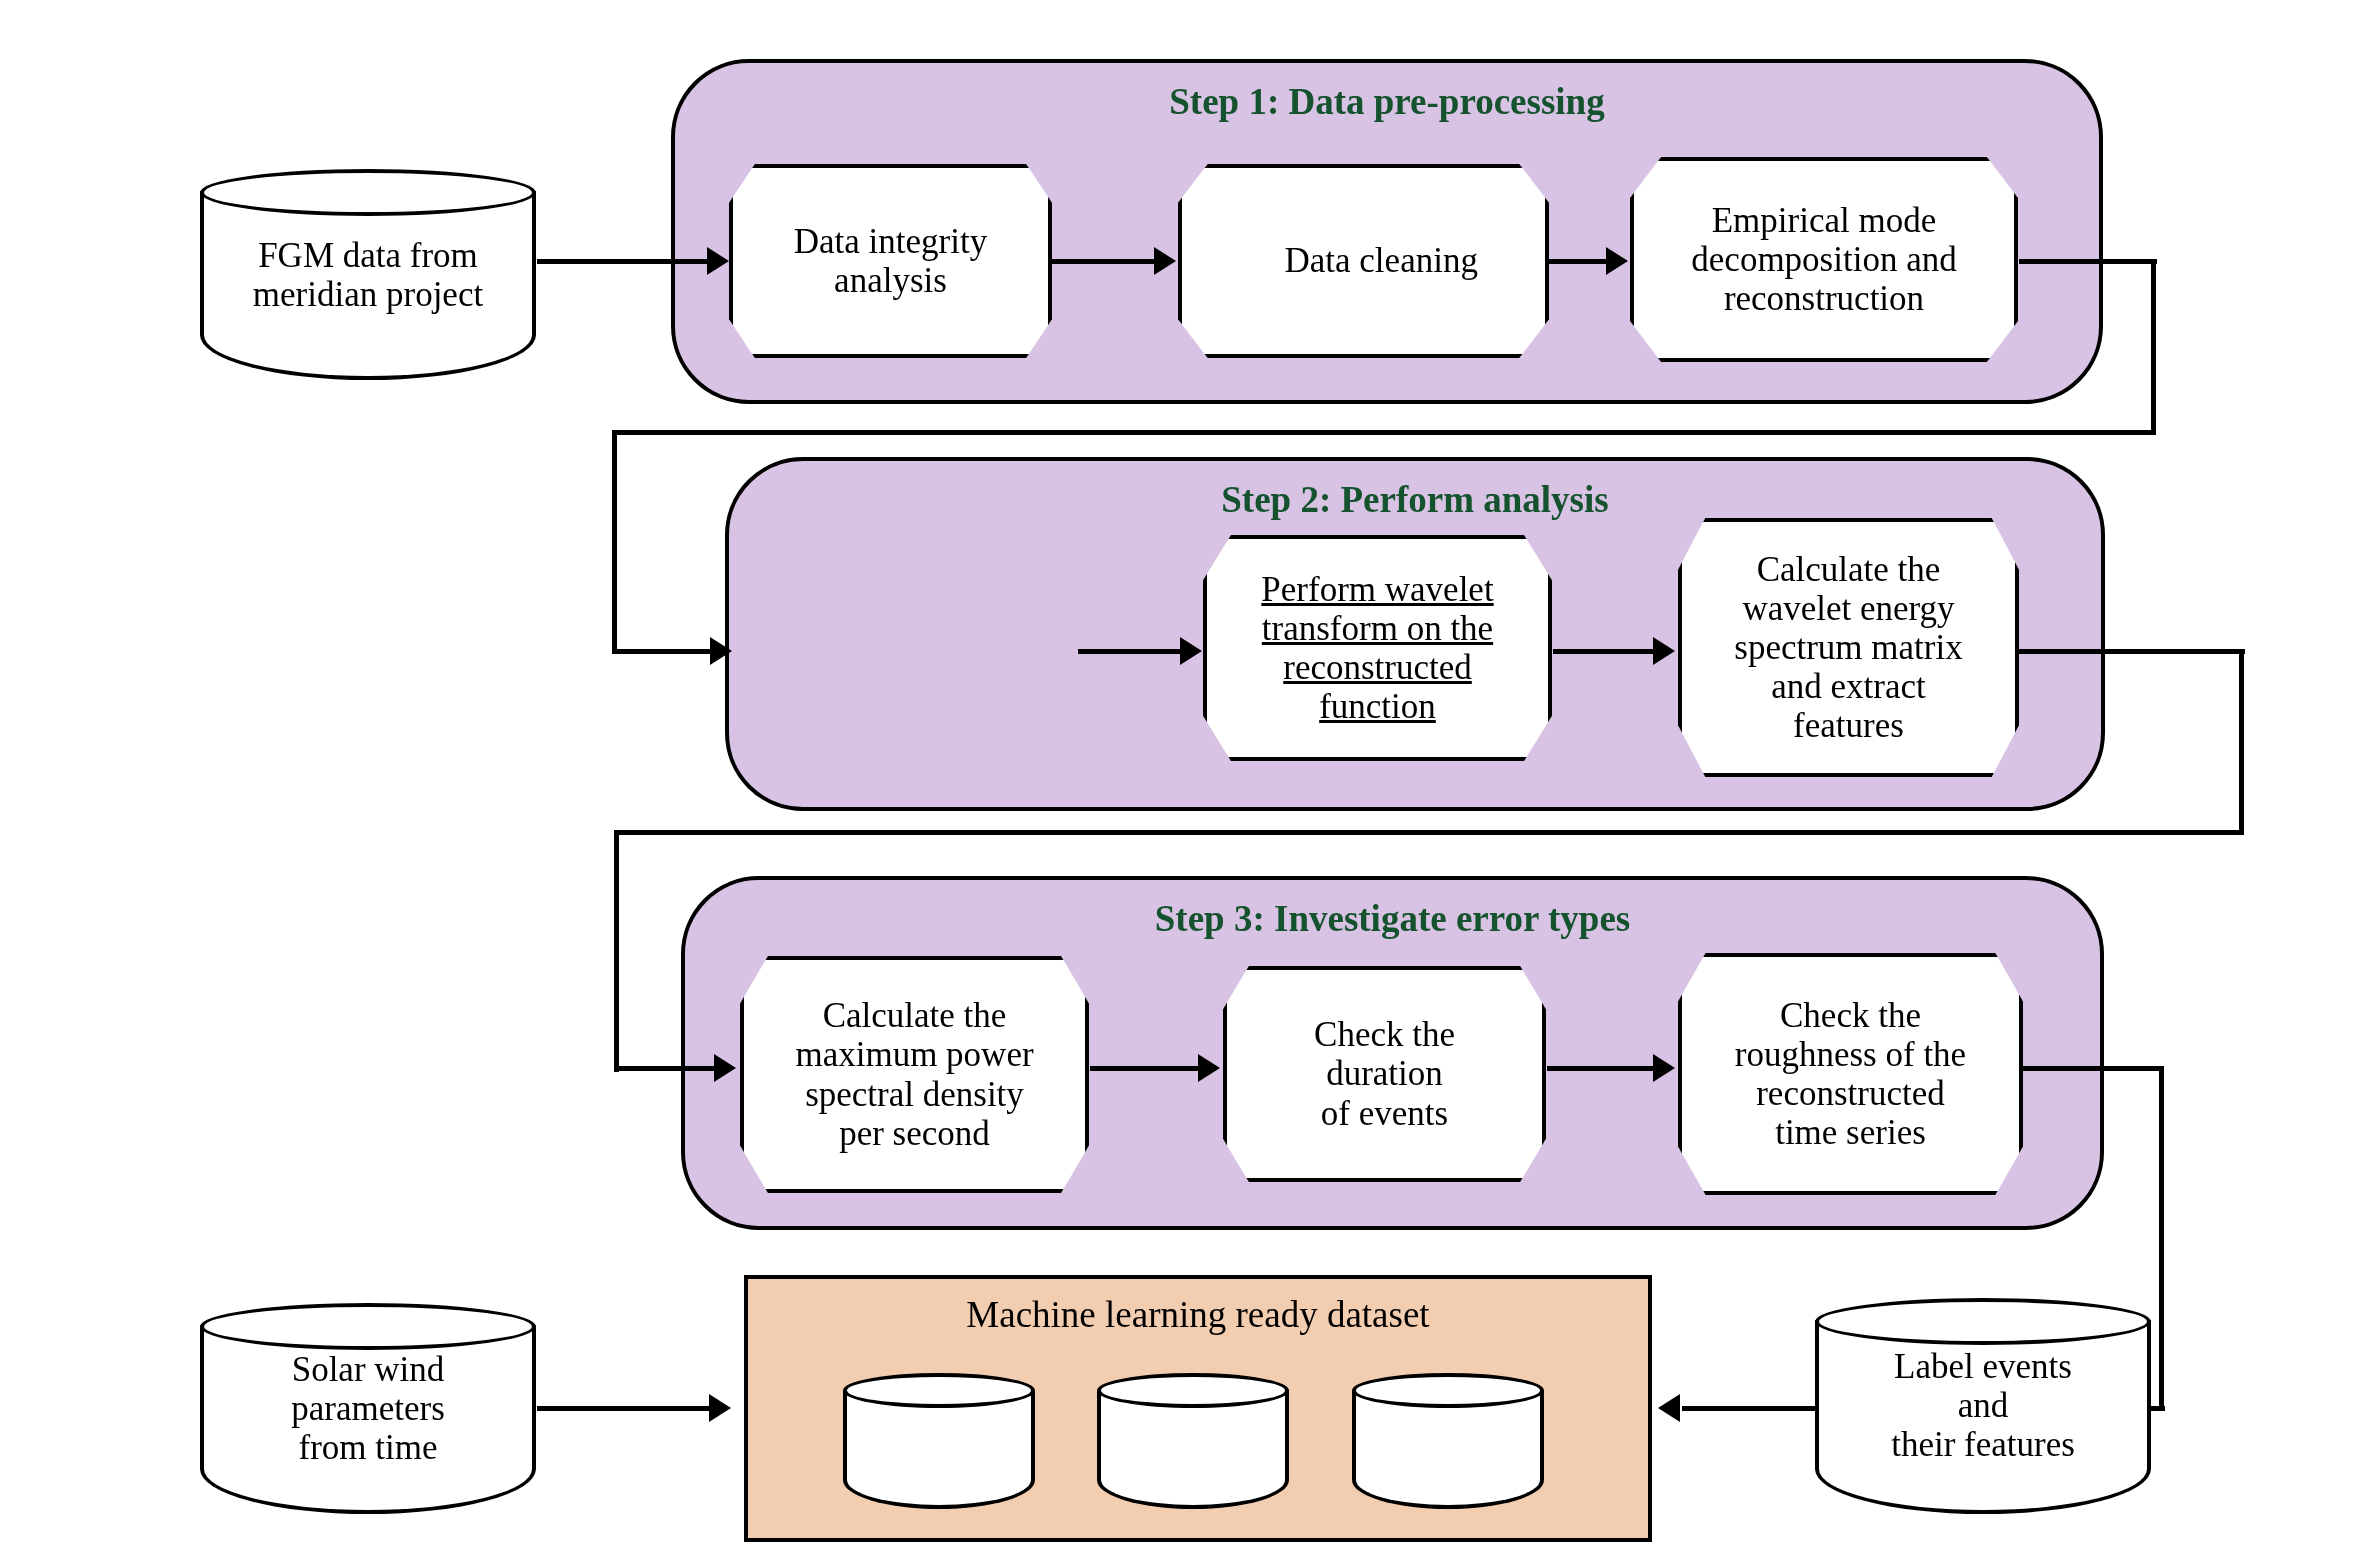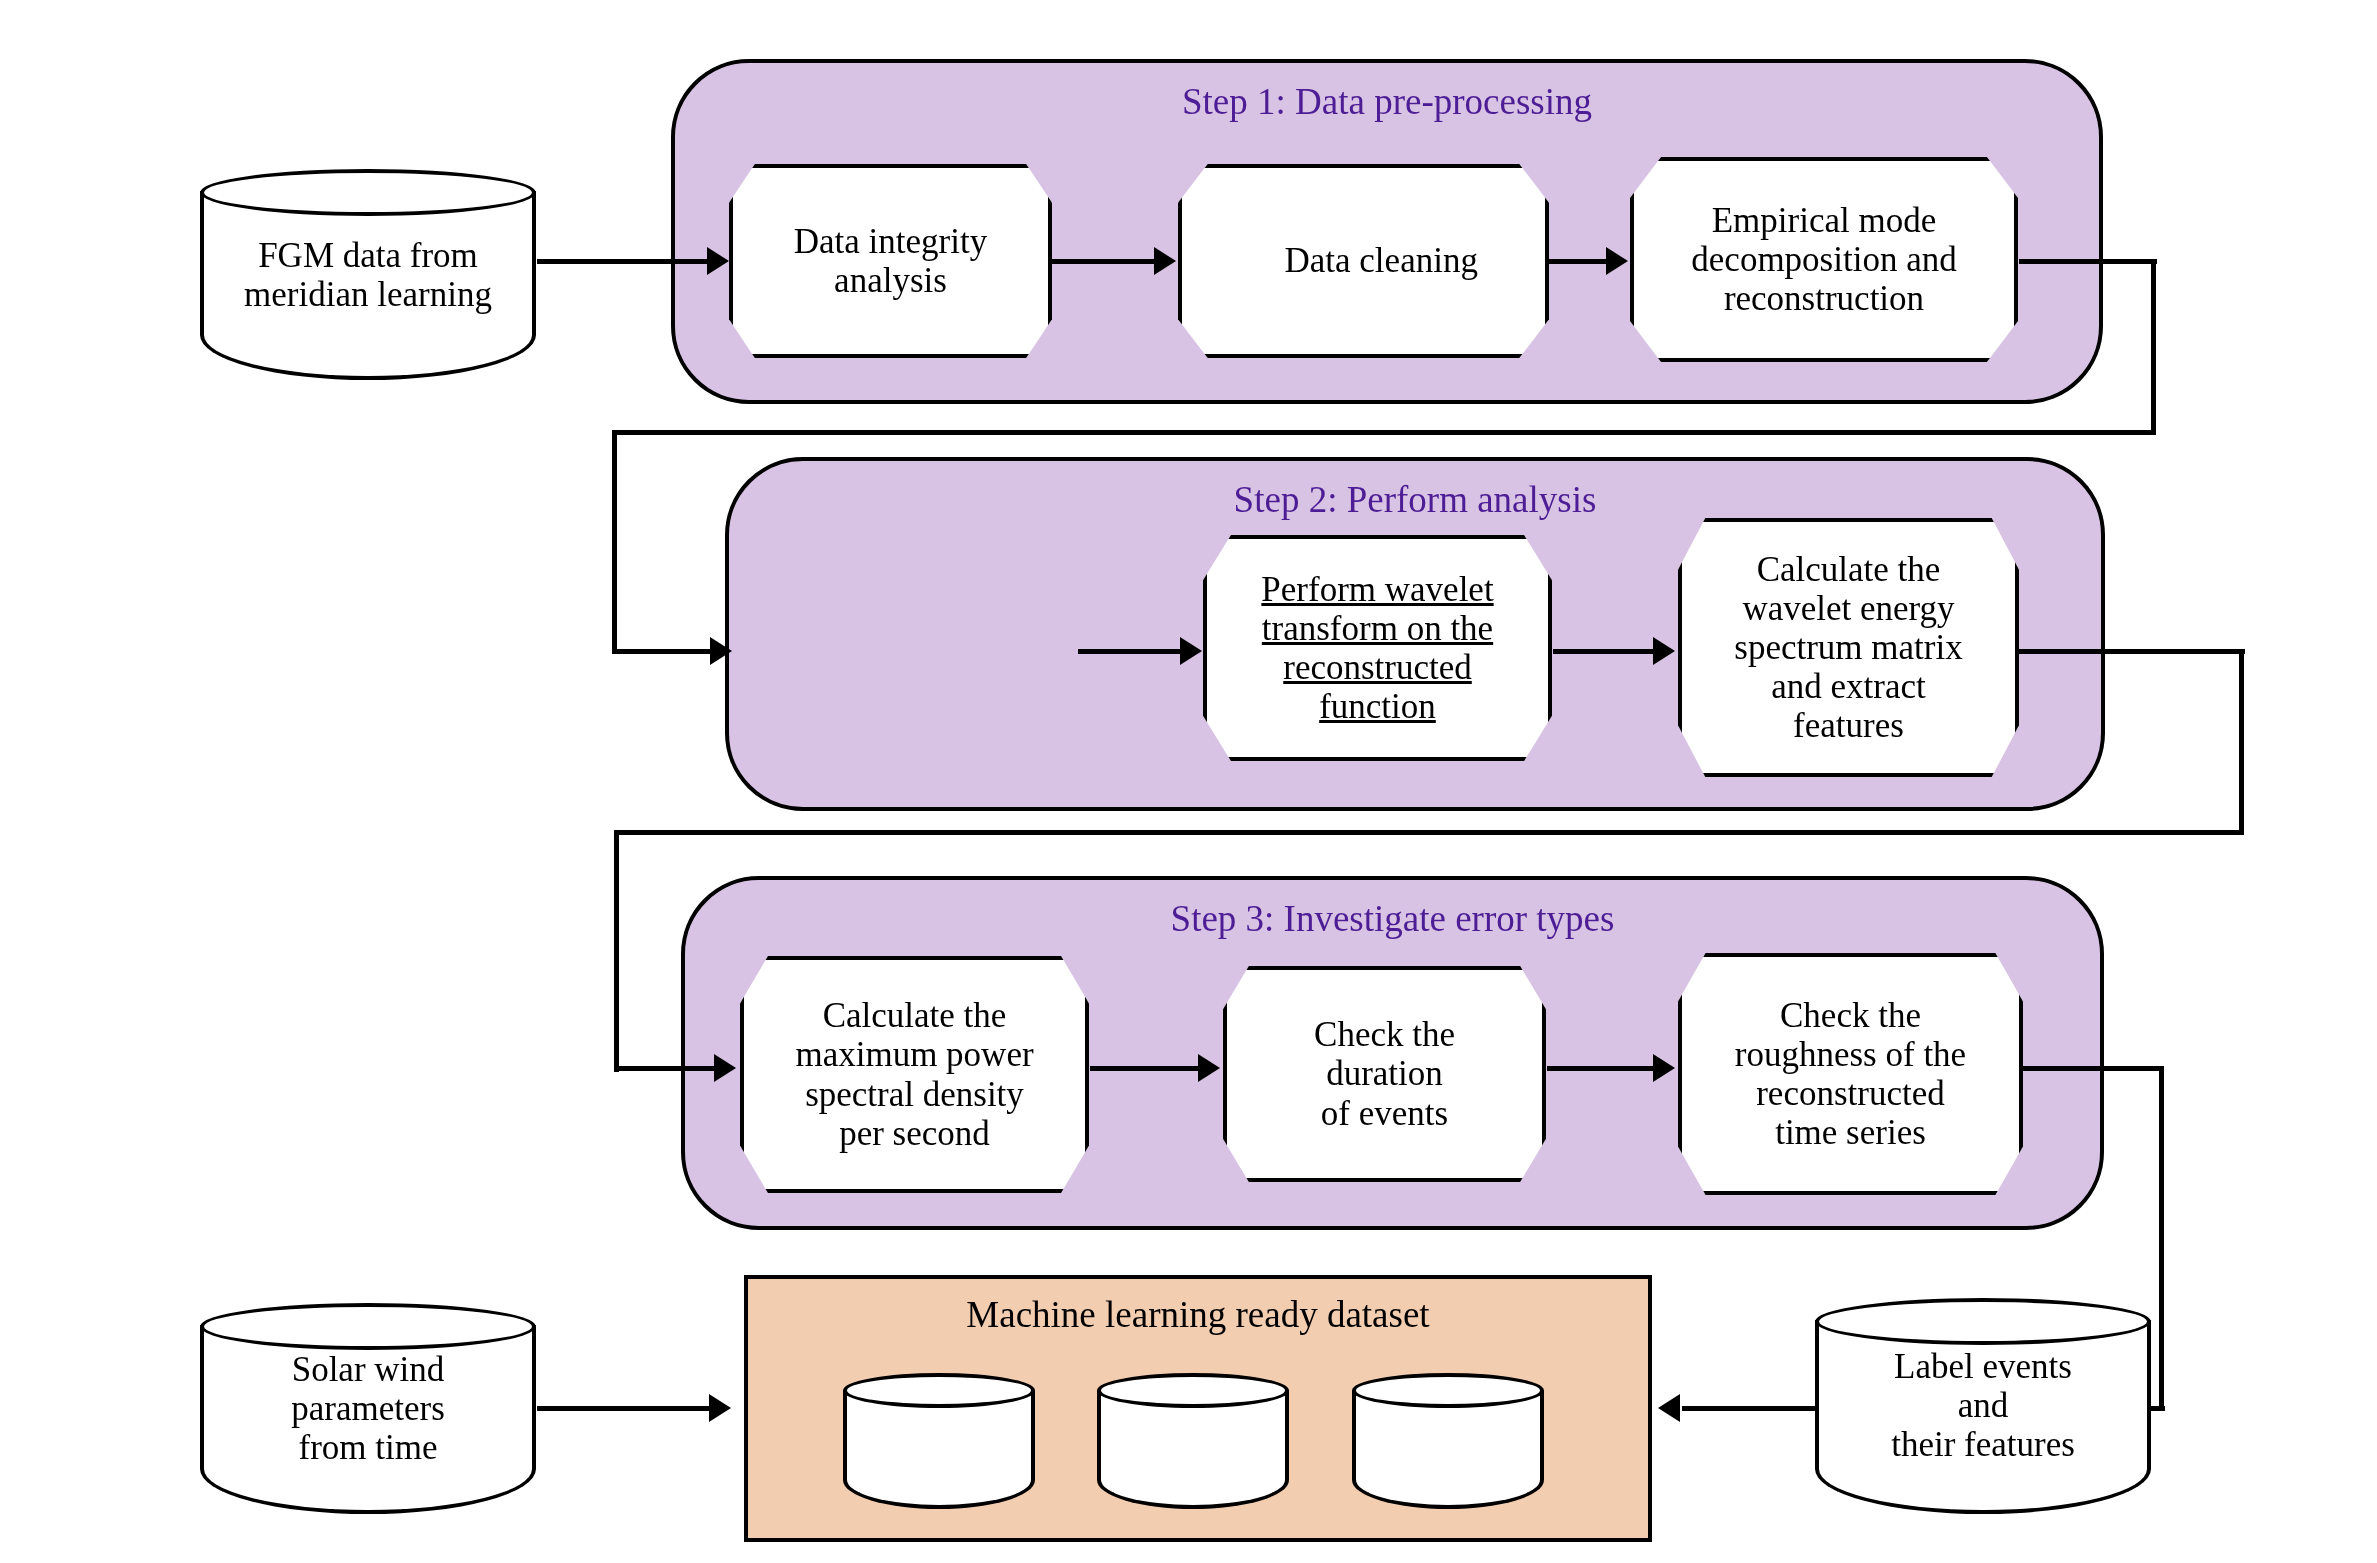--- a/index.html
+++ b/index.html
@@ -27,22 +27,23 @@
     border: 4.3px solid #000000;
     border-radius: 78px;
   }
   .step-title {
     position: absolute;
     left: 0;
     right: 0;
     text-align: center;
     font-size: 37px;
     line-height: 1.1;
-    color: #4c1d95;
+    color: #14532d;
     font-family: "Liberation Serif", serif;
+    font-weight: bold;
   }
 
   
   .oct {
     background: #ffffff;
     border: 4.3px solid #000000;
     display: flex;
     align-items: center;
     justify-content: center;
     text-align: center;
@@ -192,21 +193,21 @@
     <div class="oct" style="white-space:pre-line;">Check the
 roughness of the
 reconstructed
 time series</div>
   </div>
 
   <div class="cyl" style="left:200px; top:169px; width:336px; height:211px;">
     <div class="body"></div>
     <div class="top"></div>
     <div class="label" style="white-space:pre-line;">FGM data from
-meridian learning</div>
+meridian project</div>
   </div>
 
   <div class="cyl" style="left:200px; top:1303px; width:336px; height:211px;">
     <div class="body"></div>
     <div class="top"></div>
     <div class="label" style="white-space:pre-line;">Solar wind
 parameters
 from time</div>
   </div>
 

